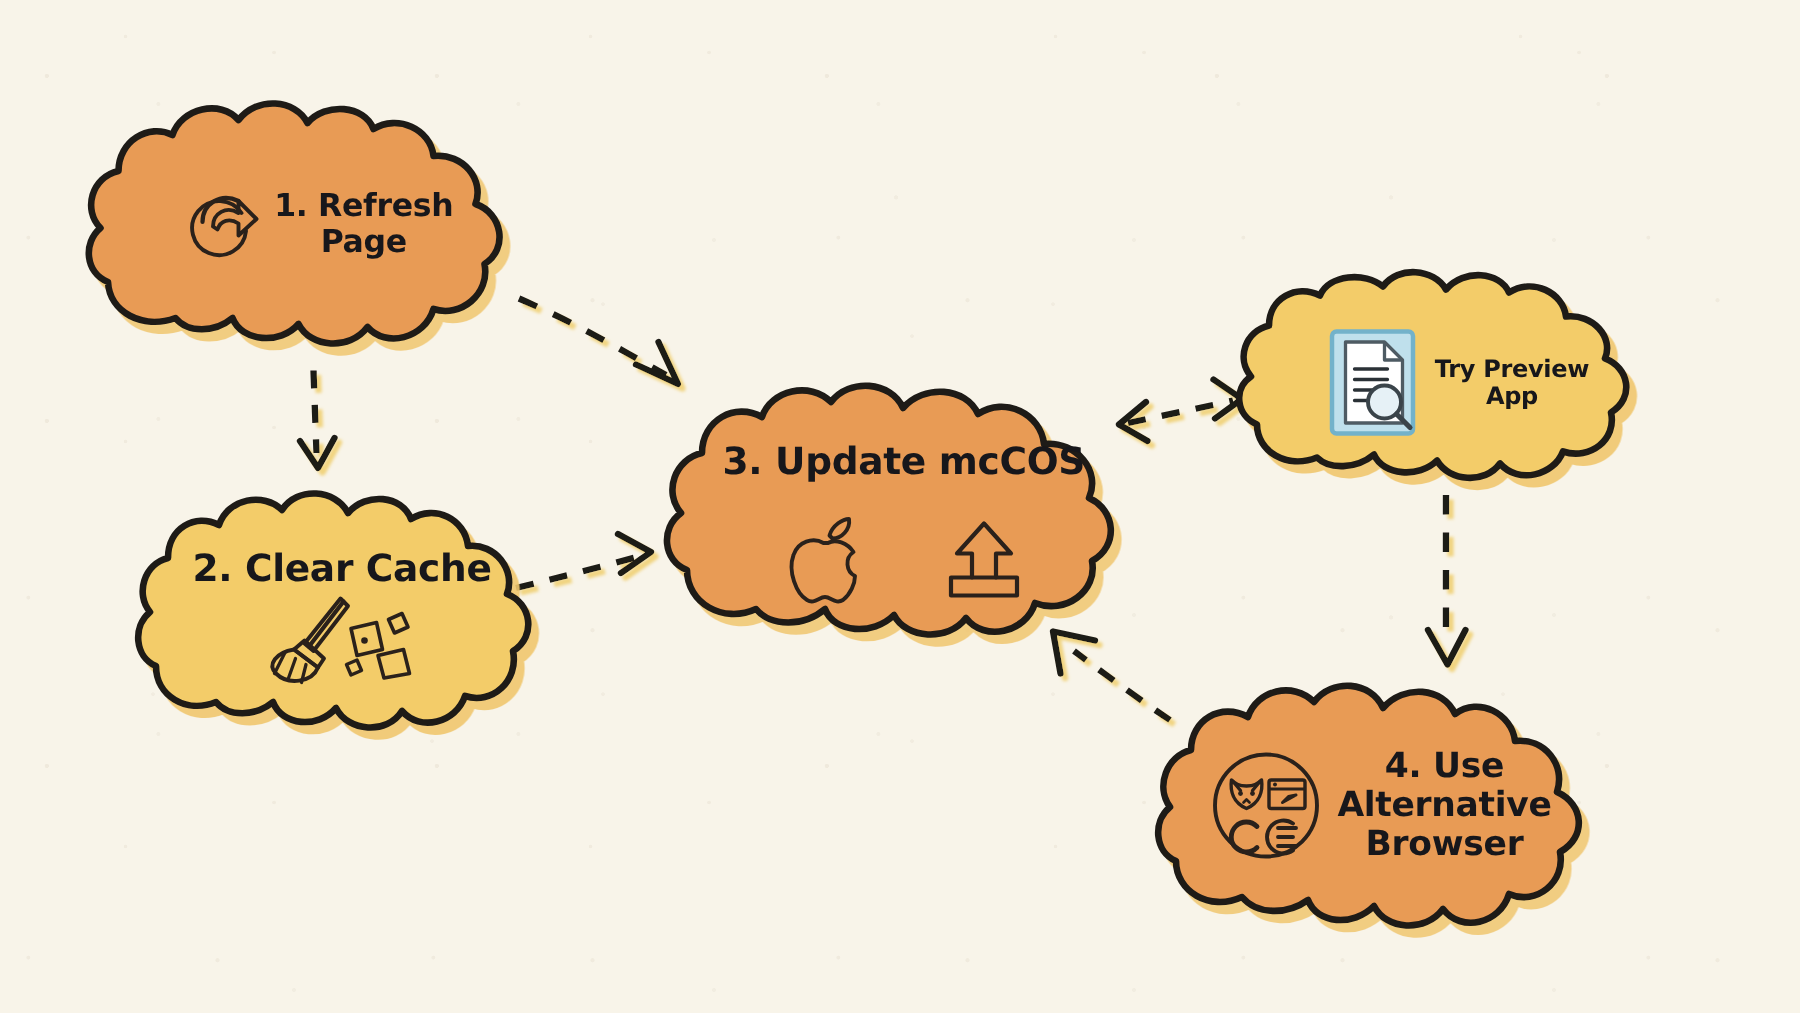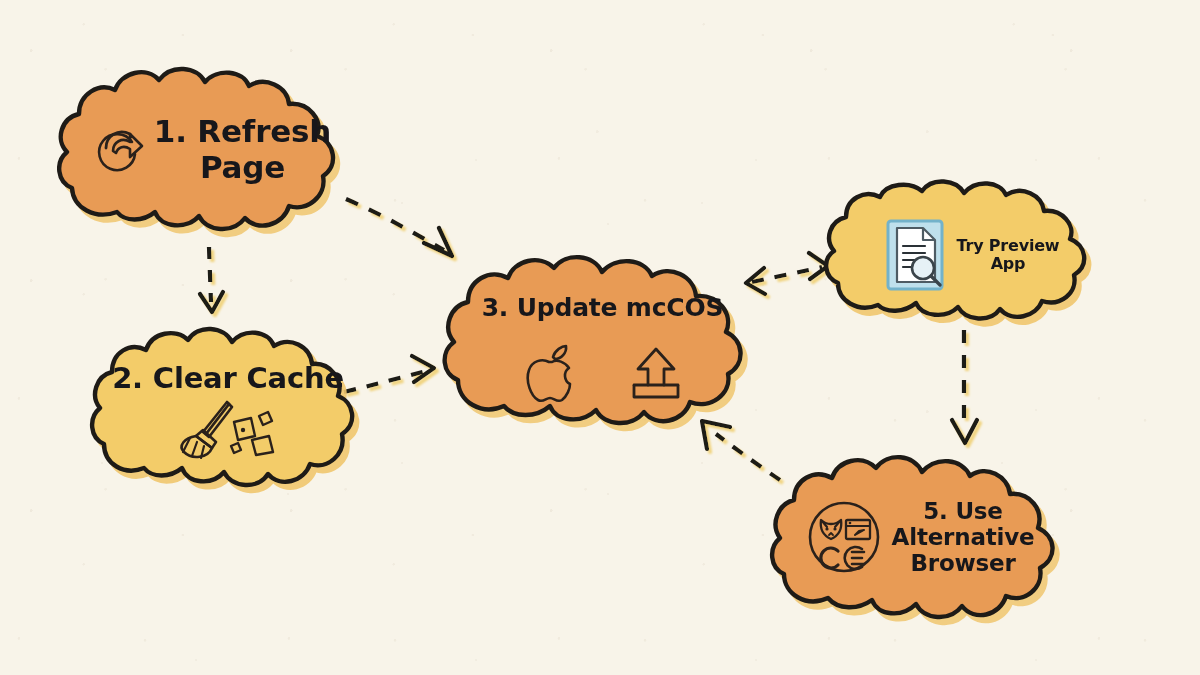--- a/index.html
+++ b/index.html
@@ -68,26 +68,26 @@
     text-align: center;
     line-height: 1.14;
     letter-spacing: -0.2px;
     white-space: pre-line;
   }
   .icon-svg { display: block; overflow: visible; }
 
   
   #node-refresh { left: 55px; top: 62px; width: 305px; height: 175px; }
   #node-refresh .node-content { padding-left: 4px; gap: 4px; }
-  #node-refresh .label { font-size: 31px; margin-left: 2px; }
+  #node-refresh .label { font-size: 21px; margin-left: 2px; }
 
   
   #node-cache { left: 88px; top: 322px; width: 280px; height: 170px; }
   #node-cache .node-content { flex-direction: column; justify-content: center; gap: 2px; padding-top: 8px; }
-  #node-cache .label { font-size: 29px; }
+  #node-cache .label { font-size: 25px; }
 
   
   #node-update { left: 440px; top: 252px; width: 325px; height: 180px; }
   #node-update .node-content { flex-direction: column; justify-content: center; gap: 20px; padding-top: 14px; }
   #node-update .label { font-size: 25px; }
   #node-update .icon-row { display: flex; align-items: center; gap: 52px; margin-top: 2px; }
 
   
   #node-preview { left: 820px; top: 185px; width: 298px; height: 140px; }
   #node-preview .node-content { gap: 12px; padding-left: 6px; }
@@ -298,20 +298,20 @@
             <g>
               <path d="M32,52 A10,10 0 1 0 32,66" fill="none" stroke="#2A211B" stroke-width="3.2" stroke-linecap="round"></path>
             </g>
 
             <g>
               <path d="M56,50 A11,11 0 1 0 56,68" fill="none" stroke="#2A211B" stroke-width="2.6" stroke-linecap="round"></path>
               <path d="M46,53 L58,53 M46,59 L56,59 M46,65 L58,65" fill="none" stroke="#2A211B" stroke-width="2.6" stroke-linecap="round"></path>
             </g>
           </svg>
         </span>
-        <span class="label">5. Use
+        <span class="label">4. Use
 Alternative
 Browser</span>
       </div>
     </div>
 
   </div>
 </div>
 
 </body></html>

